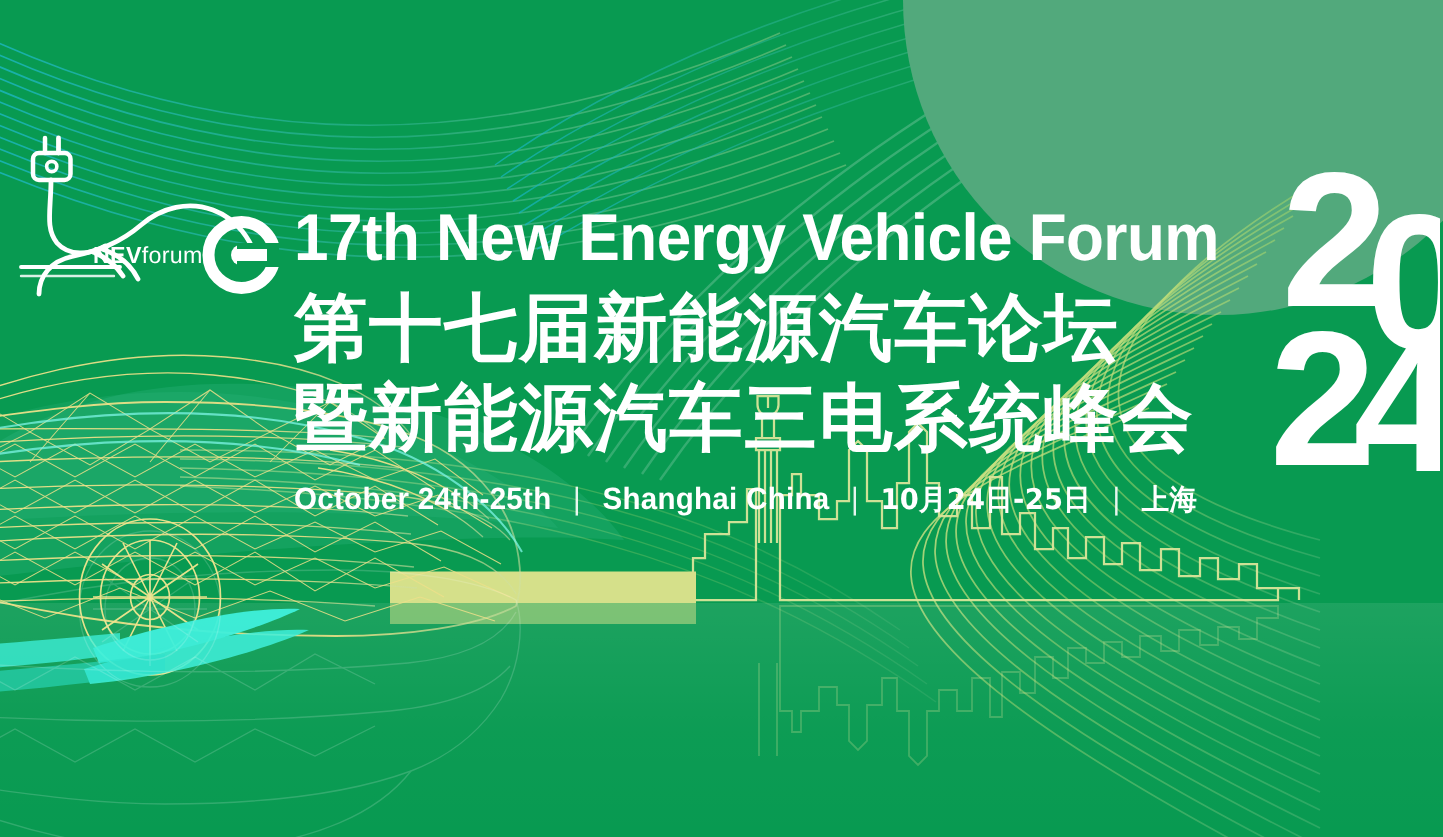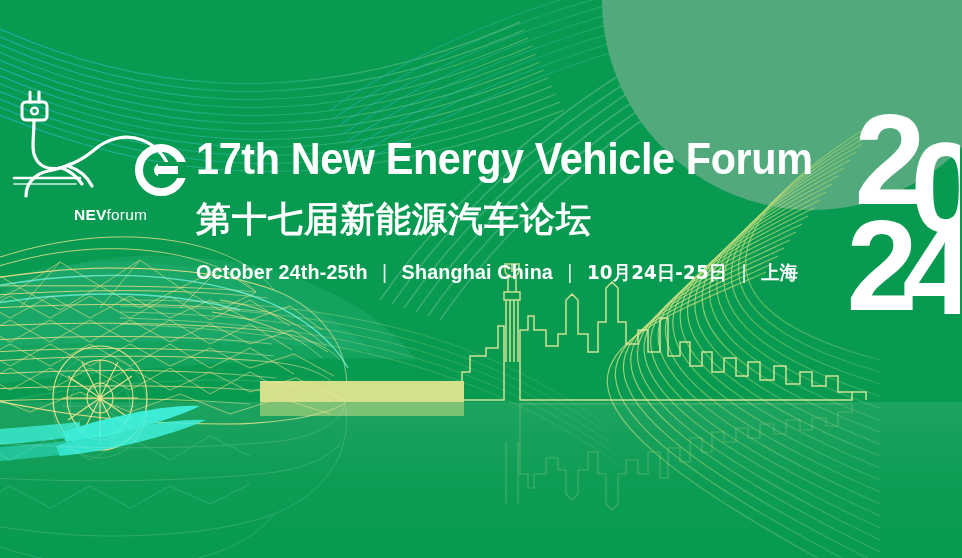--- a/index.html
+++ b/index.html
@@ -29,39 +29,39 @@
     background:#d5e08a;
   }
   .light-bar-refl{
     position:absolute;left:260px;top:402px;width:204px;height:14px;
     background:rgba(213,224,138,0.52);
   }
 
   
   .logo{position:absolute;left:8px;top:78px;width:178px;height:132px;}
   .logo-text{
-    position:absolute;left:66px;top:84px;font-size:15.5px;color:#ffffff;
-    letter-spacing:.2px;white-space:nowrap;margin-top:44px;
+    position:absolute;left:54px;top:84px;font-size:15.5px;color:#ffffff;
+    letter-spacing:.2px;white-space:nowrap;
   }
   .logo-text b{font-weight:bold;}
   .logo-text i{font-style:normal;font-weight:normal;}
 
   
   .headline{position:absolute;left:196px;top:100px;width:650px;margin-top:34px;}
 
   .h-en{
     color:#ffffff;font-size:44px;line-height:50px;font-weight:bold;
     letter-spacing:-0.4px;white-space:nowrap;
     font-family:"Liberation Sans Narrow","Liberation Sans",sans-serif;
     transform:scaleX(0.94);transform-origin:left center;
   }
   .h-cn1,.h-cn2{
     color:#ffffff;font-weight:bold;white-space:nowrap;
     font-family:"DejaVu Sans","Liberation Sans",sans-serif;
-    font-size:35px;line-height:58px;letter-spacing:1px;
+    font-size:49px;line-height:58px;letter-spacing:1px;
   }
   .h-cn1{margin-top:6px;}
   .h-cn2{margin-top:2px;}
 
   .h-meta{
     margin-top:12px;color:#ffffff;font-size:20.5px;font-weight:bold;
     white-space:nowrap;letter-spacing:.2px;
     font-family:"Liberation Sans Narrow","Liberation Sans",sans-serif;
     transform:scaleX(0.96);transform-origin:left center;
   }
@@ -346,20 +346,21 @@
       </g>
     </svg>
     <div class="logo-text">
       <b>NEV</b><i>forum</i>
     </div>
   </div>
 
   <div class="headline">
     <div class="h-en">17th New Energy Vehicle Forum</div>
     <div class="h-cn1">第十七届新能源汽车论坛</div>
+    <div class="h-cn2">暨新能源汽车三电系统峰会</div>
 
     <div class="h-meta">
       <span>October 24th-25th</span>
       <span class="sep">|</span>
       <span>Shanghai China</span>
       <span class="sep">|</span>
       <span class="cjk">10月24日-25日</span>
       <span class="sep">|</span>
       <span class="cjk">上海</span>
     </div>

